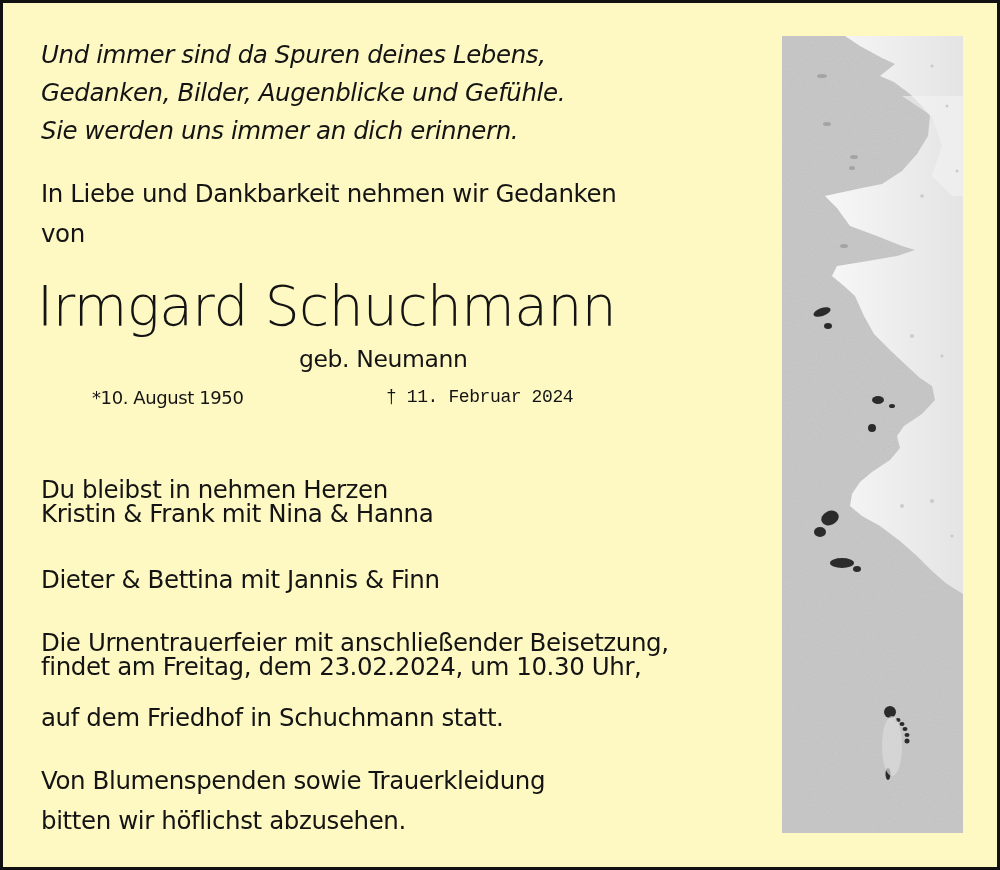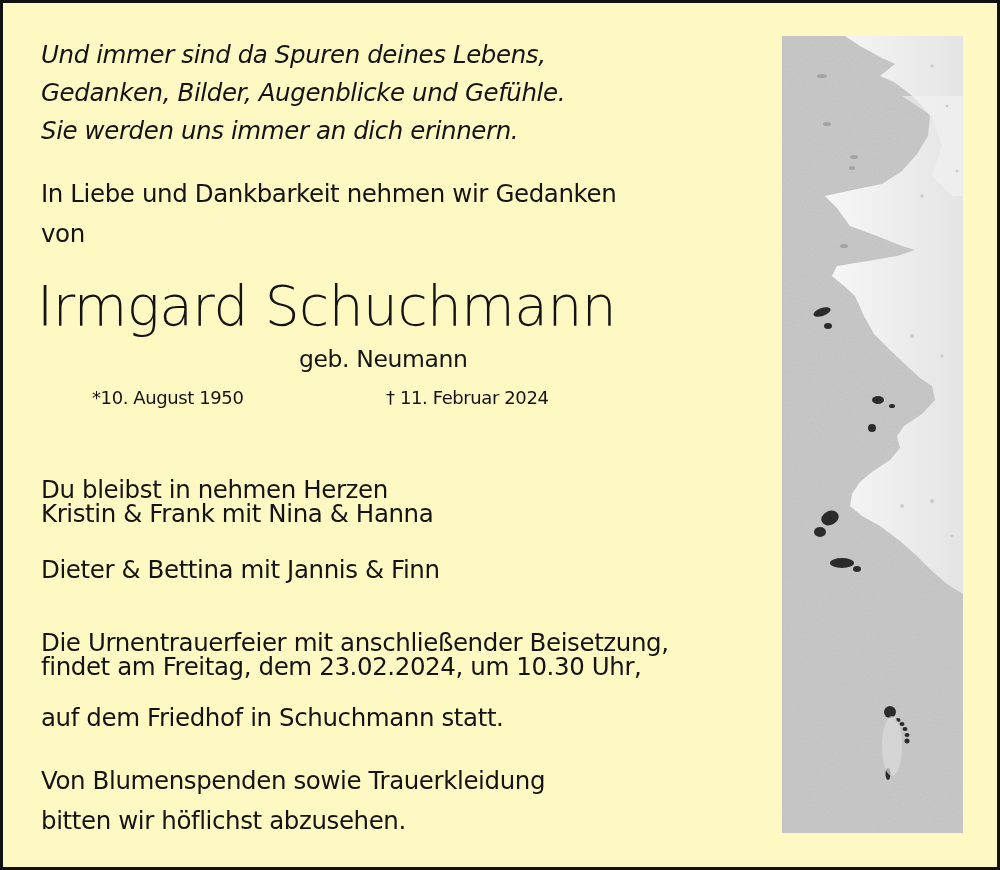--- a/index.html
+++ b/index.html
@@ -32,21 +32,21 @@
     font-size: 56px;
     letter-spacing: -0.5px;
     left: 34px; top: 270px;
     transform: scaleX(0.98);
     transform-origin: left top;
     -webkit-text-stroke: 0px;
   }
   .maiden { font-size: 23.5px; left: 255px; top: 342px; margin-left: 41px; }
   .dates { font-size: 18px; top: 384px; }
   .birth { left: 89px; }
-  .death { left: 383px; }
+  .death { left: 383px; font-family: Liberation Mono, monospace; }
   .family { font-size: 24.5px; left: 38px; top: 472px; }
   .ceremony { font-size: 24.5px; left: 38px; top: 618px; }
   .request { font-size: 24.5px; left: 38px; top: 763px; }
   .image-box {
     position: absolute;
     left: 782px; top: 36px;
     width: 181px; height: 797px;
     background: #c9c9c9;
     overflow: hidden;
   }
@@ -71,21 +71,21 @@
   <div class="text name">Irmgard Schuchmann</div>
 
   <div class="text maiden">geb. Neumann</div>
 
   <div class="text dates birth">*10. August 1950</div>
   <div class="text dates death">† 11. Februar 2024</div>
 
   <div class="text family">
     <div class="line" style="top:0px">Du bleibst in nehmen Herzen</div>
     <div class="line" style="top:24px">Kristin &amp; Frank mit Nina &amp; Hanna</div>
-    <div class="line" style="top:80px">Dieter &amp; Bettina mit Jannis &amp; Finn</div>
+    <div class="line" style="top:90px">Dieter &amp; Bettina mit Jannis &amp; Finn</div>
   </div>
 
   <div class="text ceremony">
     <div class="line" style="top:7px">Die Urnentrauerfeier mit anschließender Beisetzung,</div>
     <div class="line" style="top:31px">findet am Freitag, dem 23.02.2024, um 10.30 Uhr,</div>
     <div class="line" style="top:82px">auf dem Friedhof in Schuchmann statt.</div>
   </div>
 
   <div class="text request">
     <div class="line" style="top:0px">Von Blumenspenden sowie Trauerkleidung</div>

